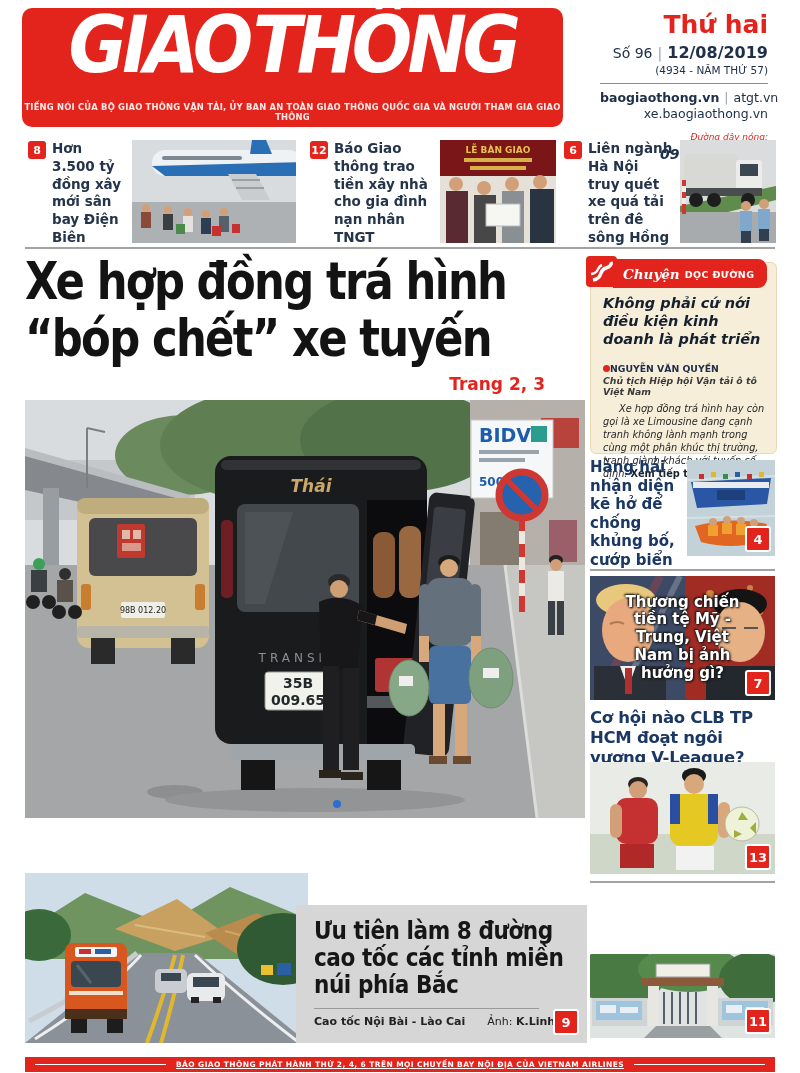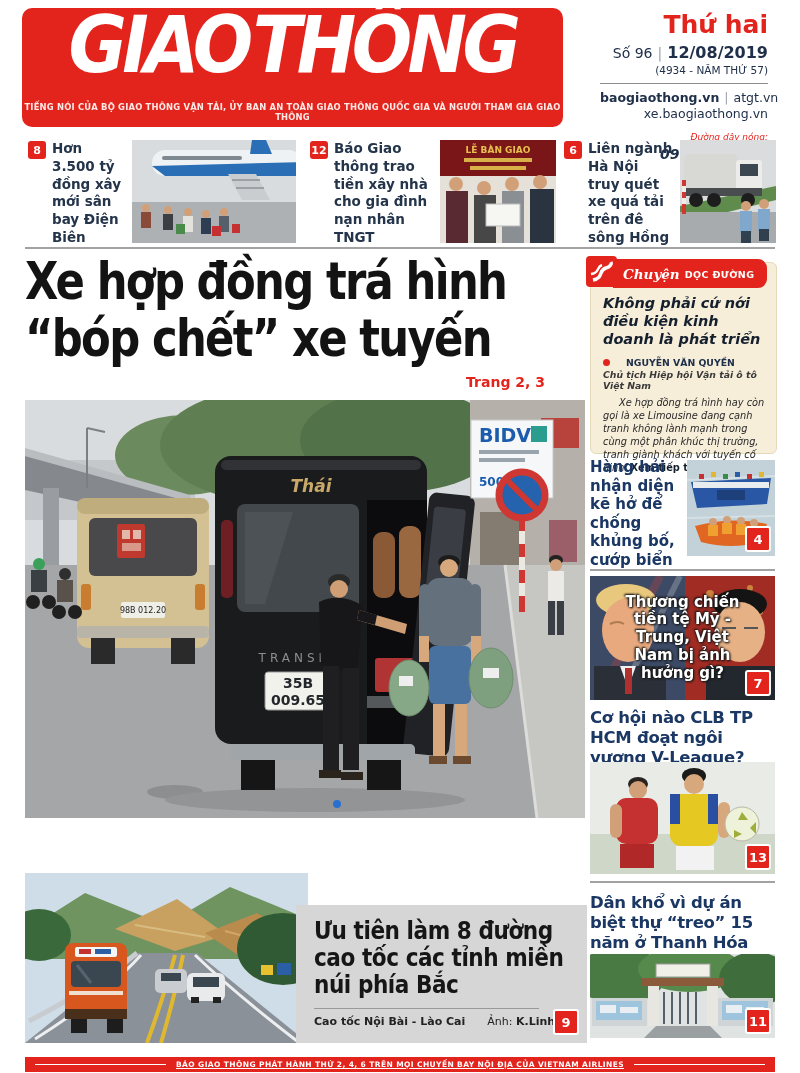--- a/index.html
+++ b/index.html
@@ -38,21 +38,21 @@
   .strip-title{font-size:13.5px;font-weight:bold;color:#24344a;line-height:1.32;flex:none;}
   .strip-photo{flex:1;position:relative;}
   .strip-photo svg{display:block;width:100%;height:100%;}
   .divider{position:absolute;border-top:2px solid #a2a2a2;}
 
   
   .lead-headline{position:absolute;left:25px;top:253px;color:#131313;font-weight:bold;
                  font-size:51px;line-height:1.12;letter-spacing:-2px;transform:scaleX(0.85);transform-origin:left top;}
   .lead-headline div{white-space:nowrap;}
   .lead-pageref{position:absolute;left:25px;top:374px;width:520px;text-align:right;
-                color:#e3241d;font-weight:bold;font-size:14px;}
+                color:#e3241d;font-weight:bold;font-size:17px;}
   .lead-photo{position:absolute;left:25px;top:400px;width:560px;height:418px;}
   .lead-photo svg{display:block;width:100%;height:100%;}
   .lead-caption{position:absolute;left:25px;top:823px;width:560px;font-size:11px;color:#1d1d1d;}
   .lead-caption .l1{font-weight:bold;}
   .lead-caption .l2{font-weight:normal;font-size:10.5px;margin-top:2px;color:#333;}
   .lead-credit{position:absolute;right:0;top:14px;font-size:10.5px;color:#333;}
   .lead-credit b{color:#1d1d1d;}
 
   
   .opinion{position:absolute;left:590px;top:262px;width:185px;height:190px;background:#f7eeda;
@@ -60,21 +60,21 @@
   .op-head{position:absolute;left:-5px;top:-7px;display:flex;align-items:flex-start;}
   .op-logo{width:31px;height:31px;background:#e3241d;border-radius:4px;flex:none;display:flex;
            align-items:center;justify-content:center;}
   .op-banner{height:29px;background:#e3241d;border-radius:0 9px 9px 0;margin-left:-4px;margin-top:3px;
              display:flex;align-items:center;gap:5px;padding:0 13px 0 10px;}
   .op-script{font-family:"DejaVu Serif","Liberation Serif",serif;font-style:italic;font-weight:bold;
              font-size:13.5px;color:#fff;}
   .op-caps{font-size:9.5px;font-weight:bold;color:#fff;letter-spacing:0.4px;padding-top:2px;}
   .op-body{padding:32px 10px 8px 12px;}
   .op-title{font-size:14.5px;font-weight:bold;font-style:italic;color:#15202e;line-height:1.24;}
-  .op-author{margin-top:8px;font-size:9.3px;font-weight:bold;color:#20304a;display:flex;align-items:center;gap:16px;}
+  .op-author{margin-top:14px;font-size:9.3px;font-weight:bold;color:#20304a;display:flex;align-items:center;gap:0;}
   .op-dot{width:7px;height:7px;border-radius:50%;background:#e3241d;flex:none;}
   .op-authtitle{font-size:9.3px;font-weight:bold;font-style:italic;color:#3a3a3a;margin-top:1px;}
   .op-text{margin:6px 0 0;font-size:9.8px;font-style:italic;color:#272727;line-height:1.32;text-indent:16px;}
   .op-more{font-style:normal;font-weight:bold;color:#15202e;}
 
   
   .sb-title{position:absolute;font-weight:bold;color:#1b3763;}
   .sb-photo{position:absolute;}
   .sb-photo svg{display:block;width:100%;height:100%;}
   .overlay-text{position:absolute;left:0;top:0;width:100%;height:100%;display:flex;align-items:center;
@@ -456,21 +456,20 @@
       <rect x="128" y="40" width="12" height="36" rx="6" fill="#d6a87c"></rect>
       <circle cx="152" cy="62" r="17" fill="#eef2d8" stroke="#b8b8a8"></circle>
       <polygon points="152,50 158,58 148,58" fill="#9fae3a"></polygon>
       <polygon points="160,66 166,60 166,72" fill="#9fae3a"></polygon>
       <polygon points="144,68 152,72 144,76" fill="#9fae3a"></polygon>
     </svg>
     <div class="badge photo">13</div>
   </div>
   <div class="divider" style="left:590px;width:185px;top:881px;"></div>
 
-  <div class="sb-title" style="left:590px;top:893px;width:185px;font-size:16.5px;line-height:1.22;letter-spacing:-0.3px;">Dân khổ vì dự án biệt thự “treo” 15 năm ở Thanh Hóa</div>
   <div class="sb-photo" style="left:590px;top:954px;width:185px;height:84px;">
     <svg viewBox="0 0 185 84" preserveAspectRatio="none">
       <rect width="185" height="84" fill="#dfe3e2"></rect>
       <ellipse cx="30" cy="22" rx="46" ry="28" fill="#4a7a44"></ellipse>
       <ellipse cx="100" cy="15" rx="52" ry="23" fill="#568a4c"></ellipse>
       <ellipse cx="165" cy="25" rx="36" ry="27" fill="#3f6e3c"></ellipse>
       <rect x="2" y="44" width="55" height="28" fill="#cfd4d6"></rect>
       <rect x="6" y="47" width="46" height="19" fill="#9fc4dd"></rect>
       <rect x="10" y="51" width="16" height="8" fill="#e8eef2"></rect>
       <rect x="30" y="53" width="18" height="6" fill="#e8eef2"></rect>

